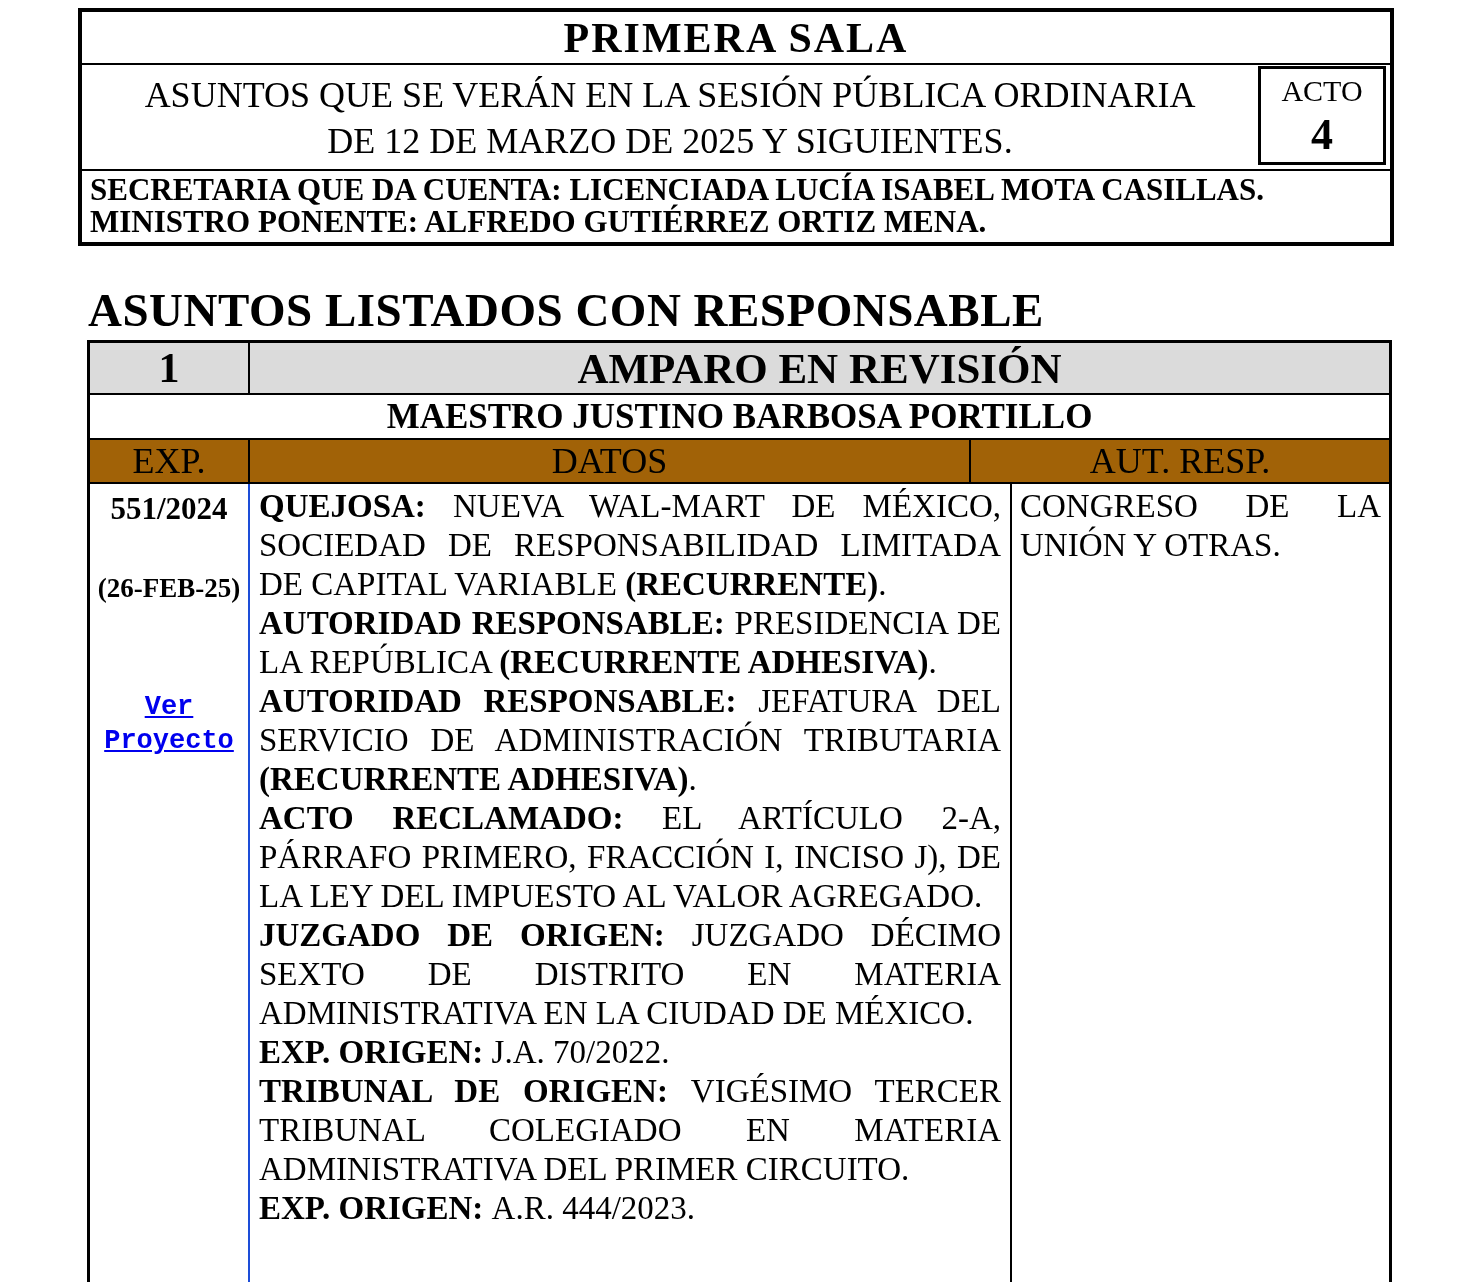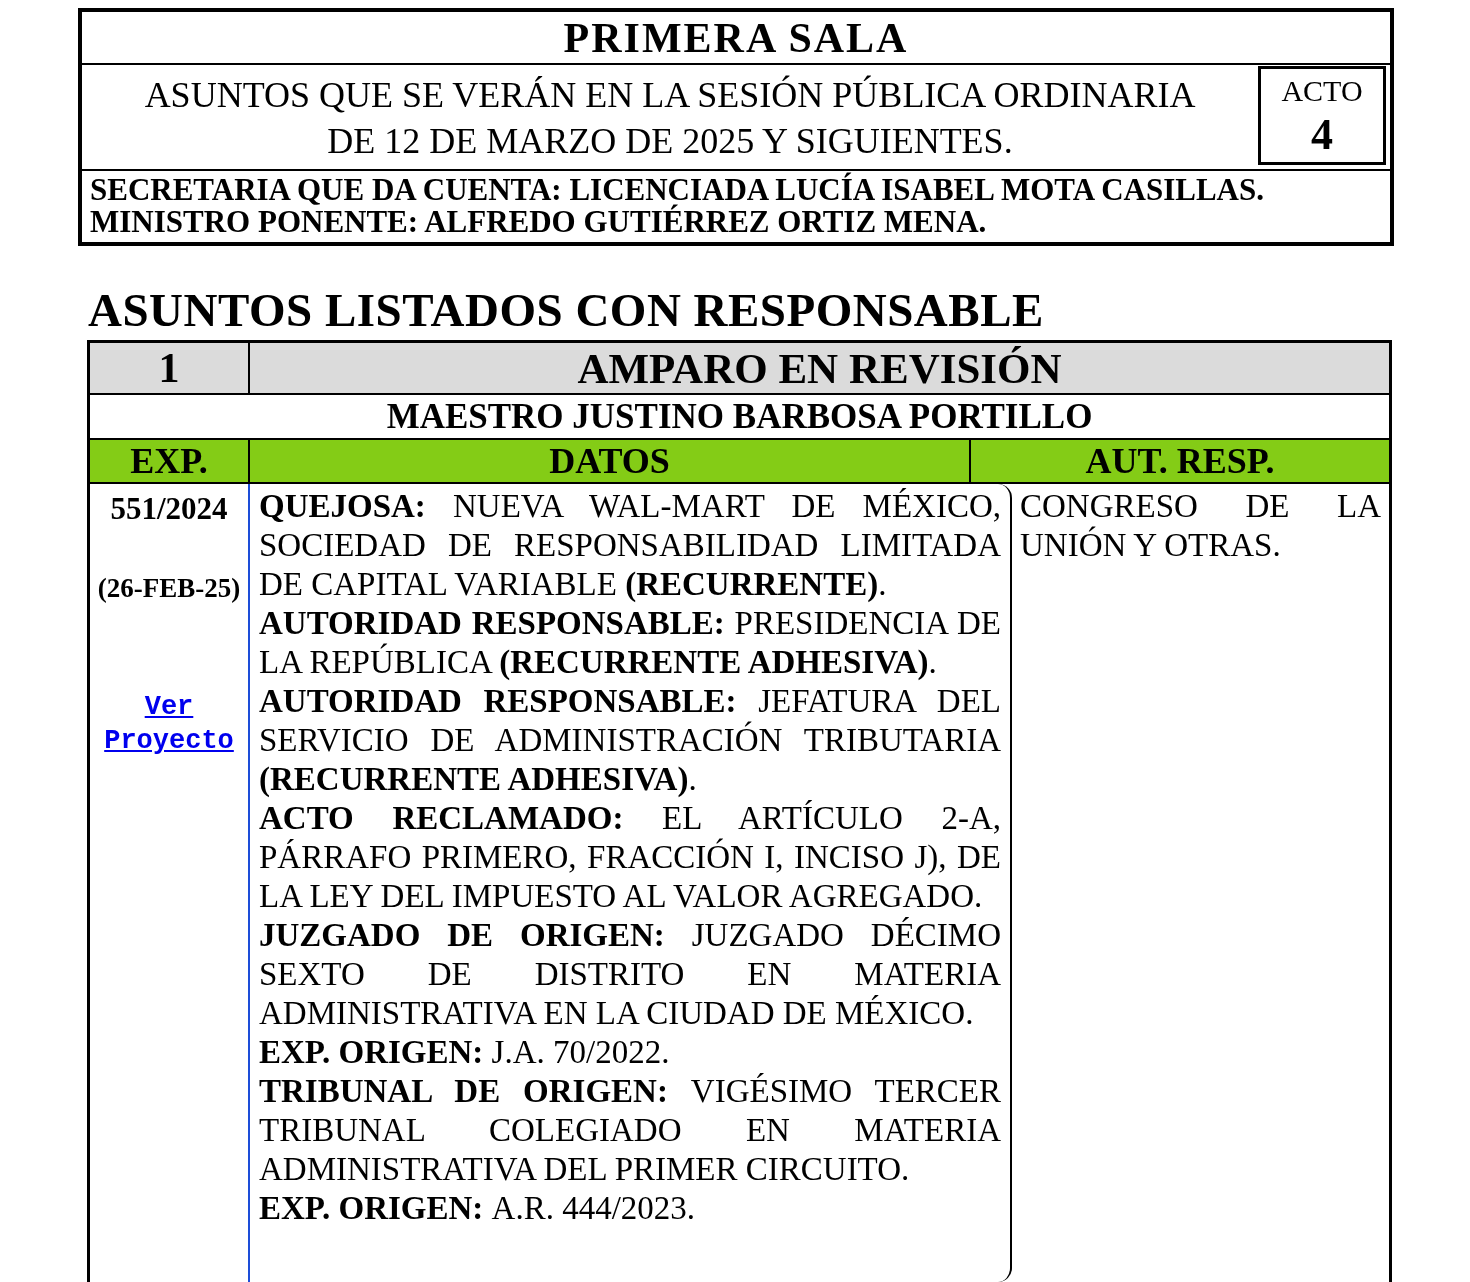--- a/index.html
+++ b/index.html
@@ -88,24 +88,24 @@
   }
   .ct-row-secretario {
     height: 45px;
     background: #ffffff;
     border-bottom: 2px solid #000;
     display: flex; align-items: center; justify-content: center;
     font-weight: bold; font-size: 35px;
   }
   .ct-row-headers {
     height: 44px;
-    background: #84cc16;
+    background: #a16207;
     border-bottom: 2px solid #000;
     display: flex;
-    font-weight: bold; font-size: 36px;
+    font-weight: normal; font-size: 36px;
   }
   .col-exp {
     width: 160px; border-right: 2px solid #000;
     display: flex; align-items: center; justify-content: center;
   }
   .col-datos {
     flex: 1; border-right: 2px solid #000;
     display: flex; align-items: center; justify-content: center;
   }
   .col-autresp {
@@ -128,21 +128,20 @@
     color: #0000ee;
     text-decoration: underline;
     cursor: pointer;
   }
   .cell-datos {
     flex: 1;
     border-right: 2px solid #000;
     padding: 3px 9px 0 9px;
     font-size: 33px; line-height: 39px;
     text-align: justify;
-    border-radius: 14px;
   }
   .cell-datos p { margin: 0; }
   .cell-autresp {
     width: 377px;
     padding: 3px 8px 0 8px;
     font-size: 33px; line-height: 39px;
     text-align: justify;
   }
 </style>
 </head>

